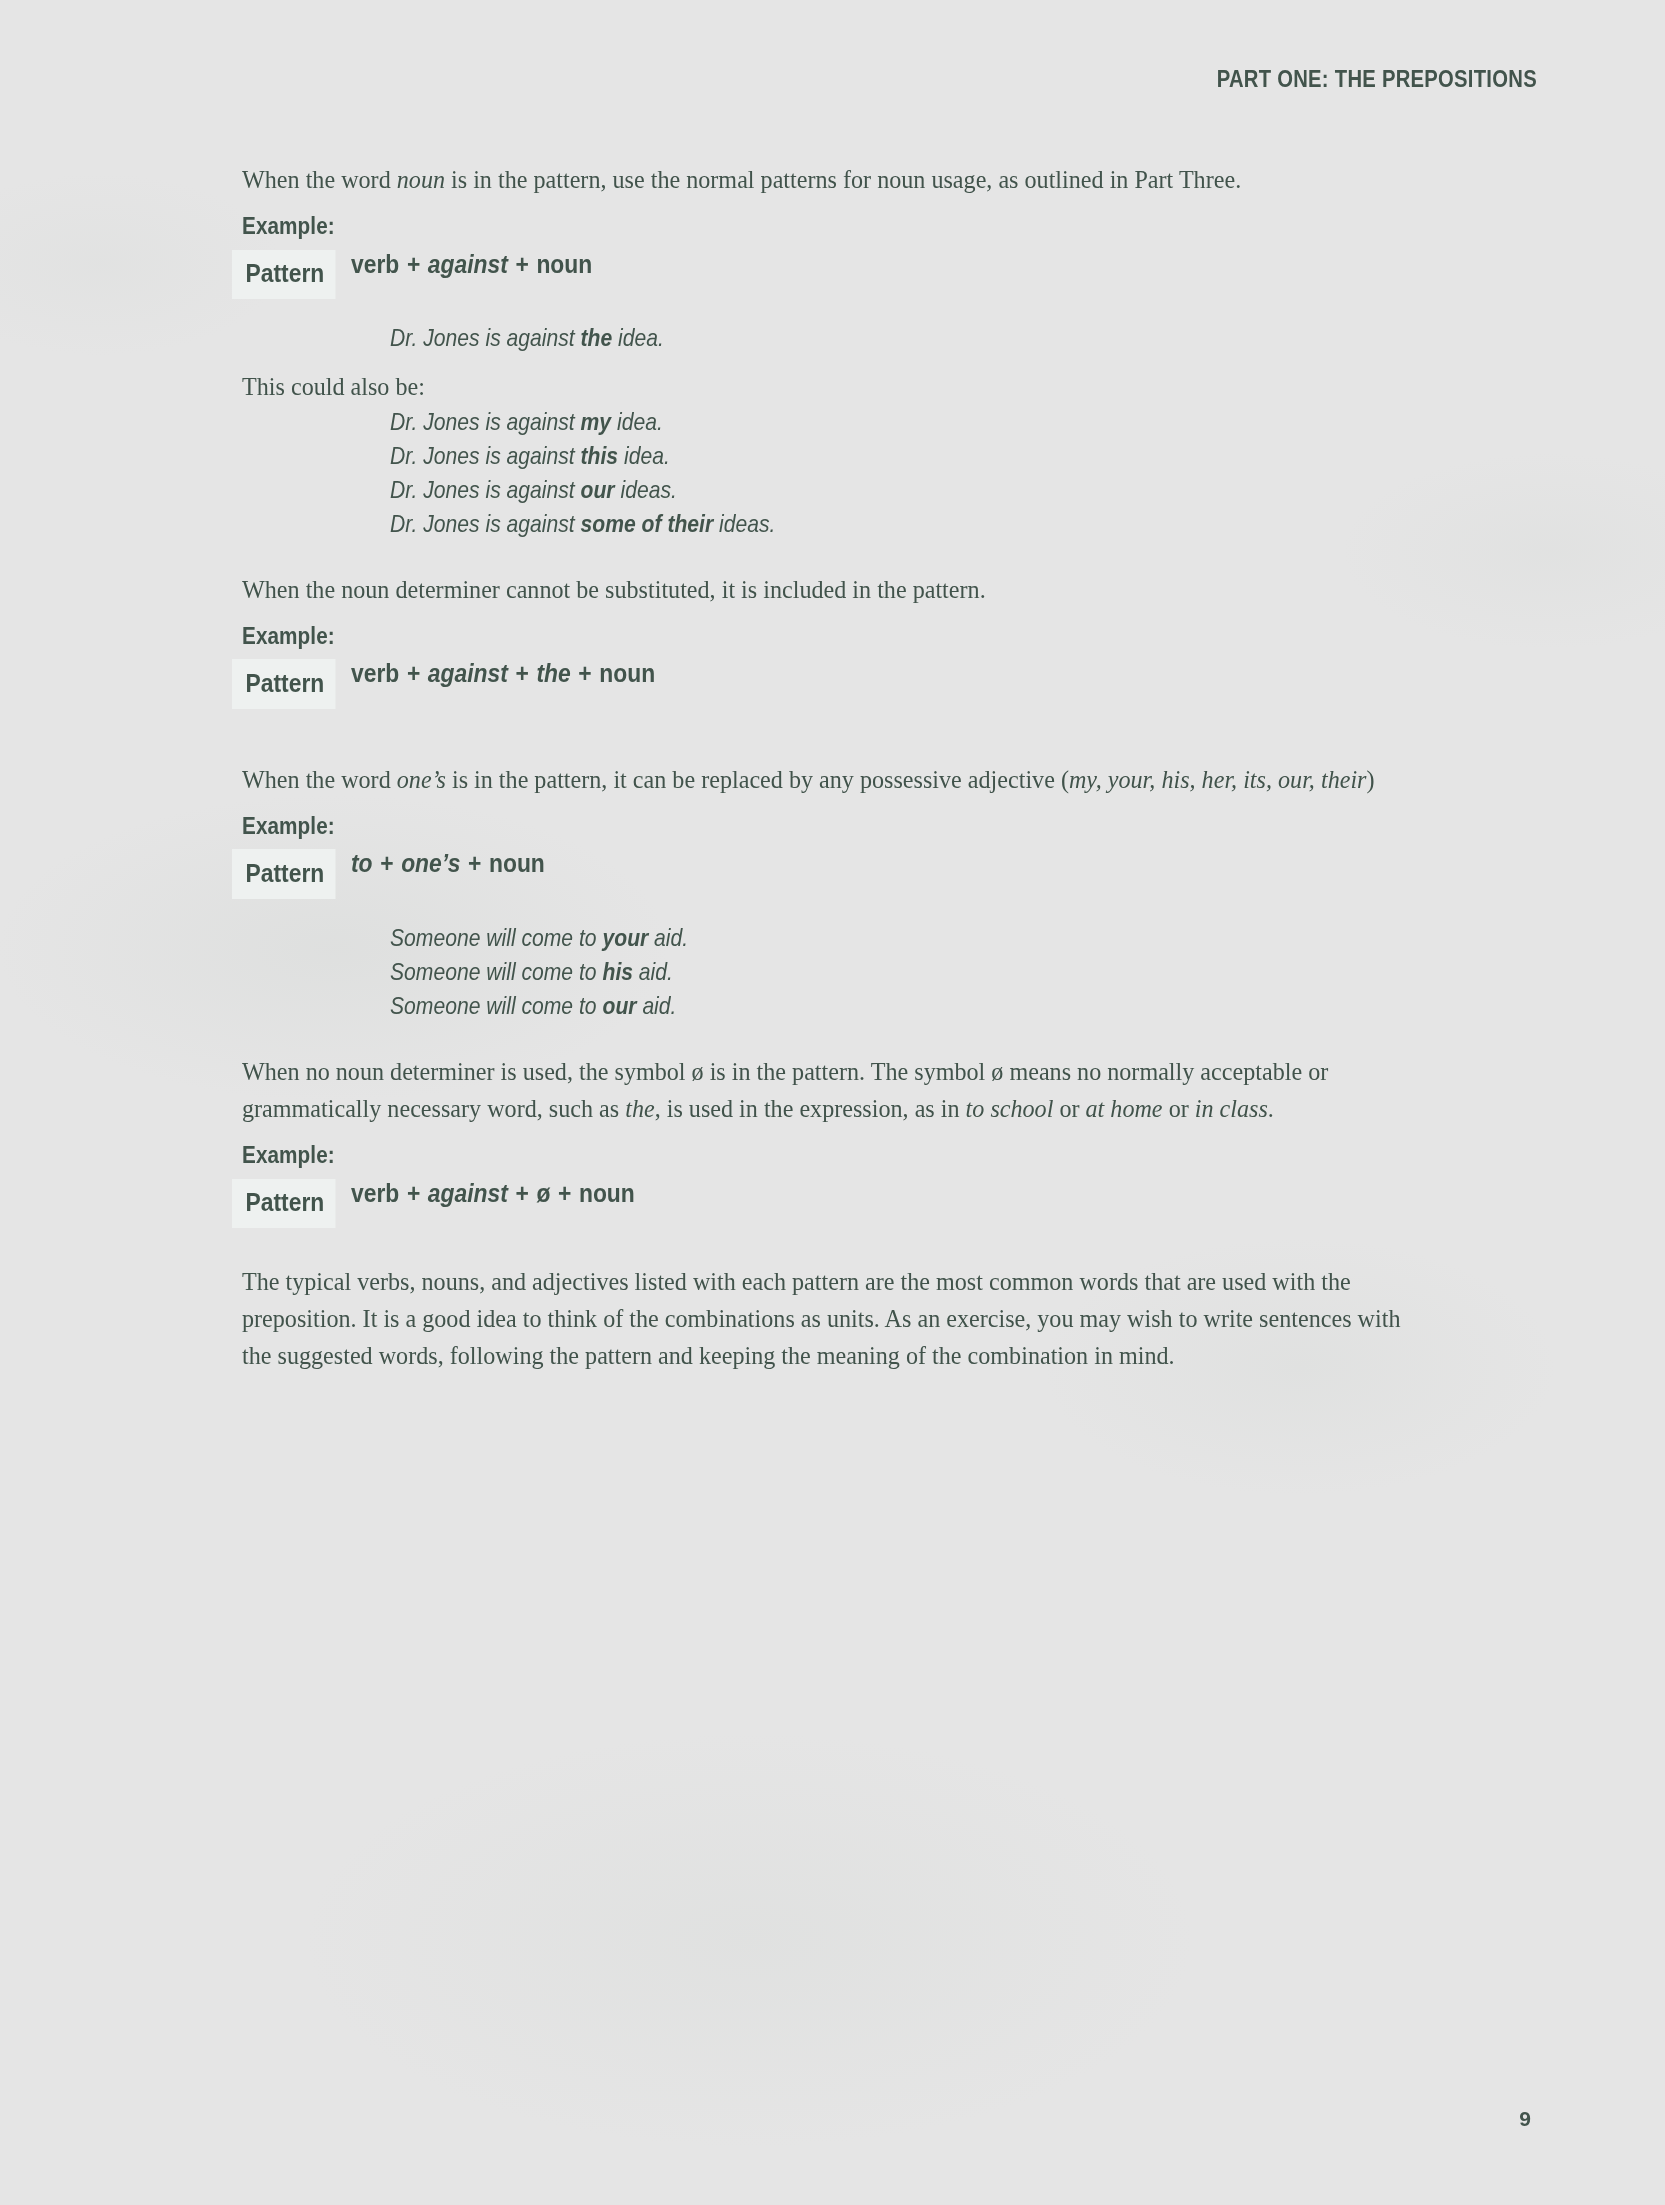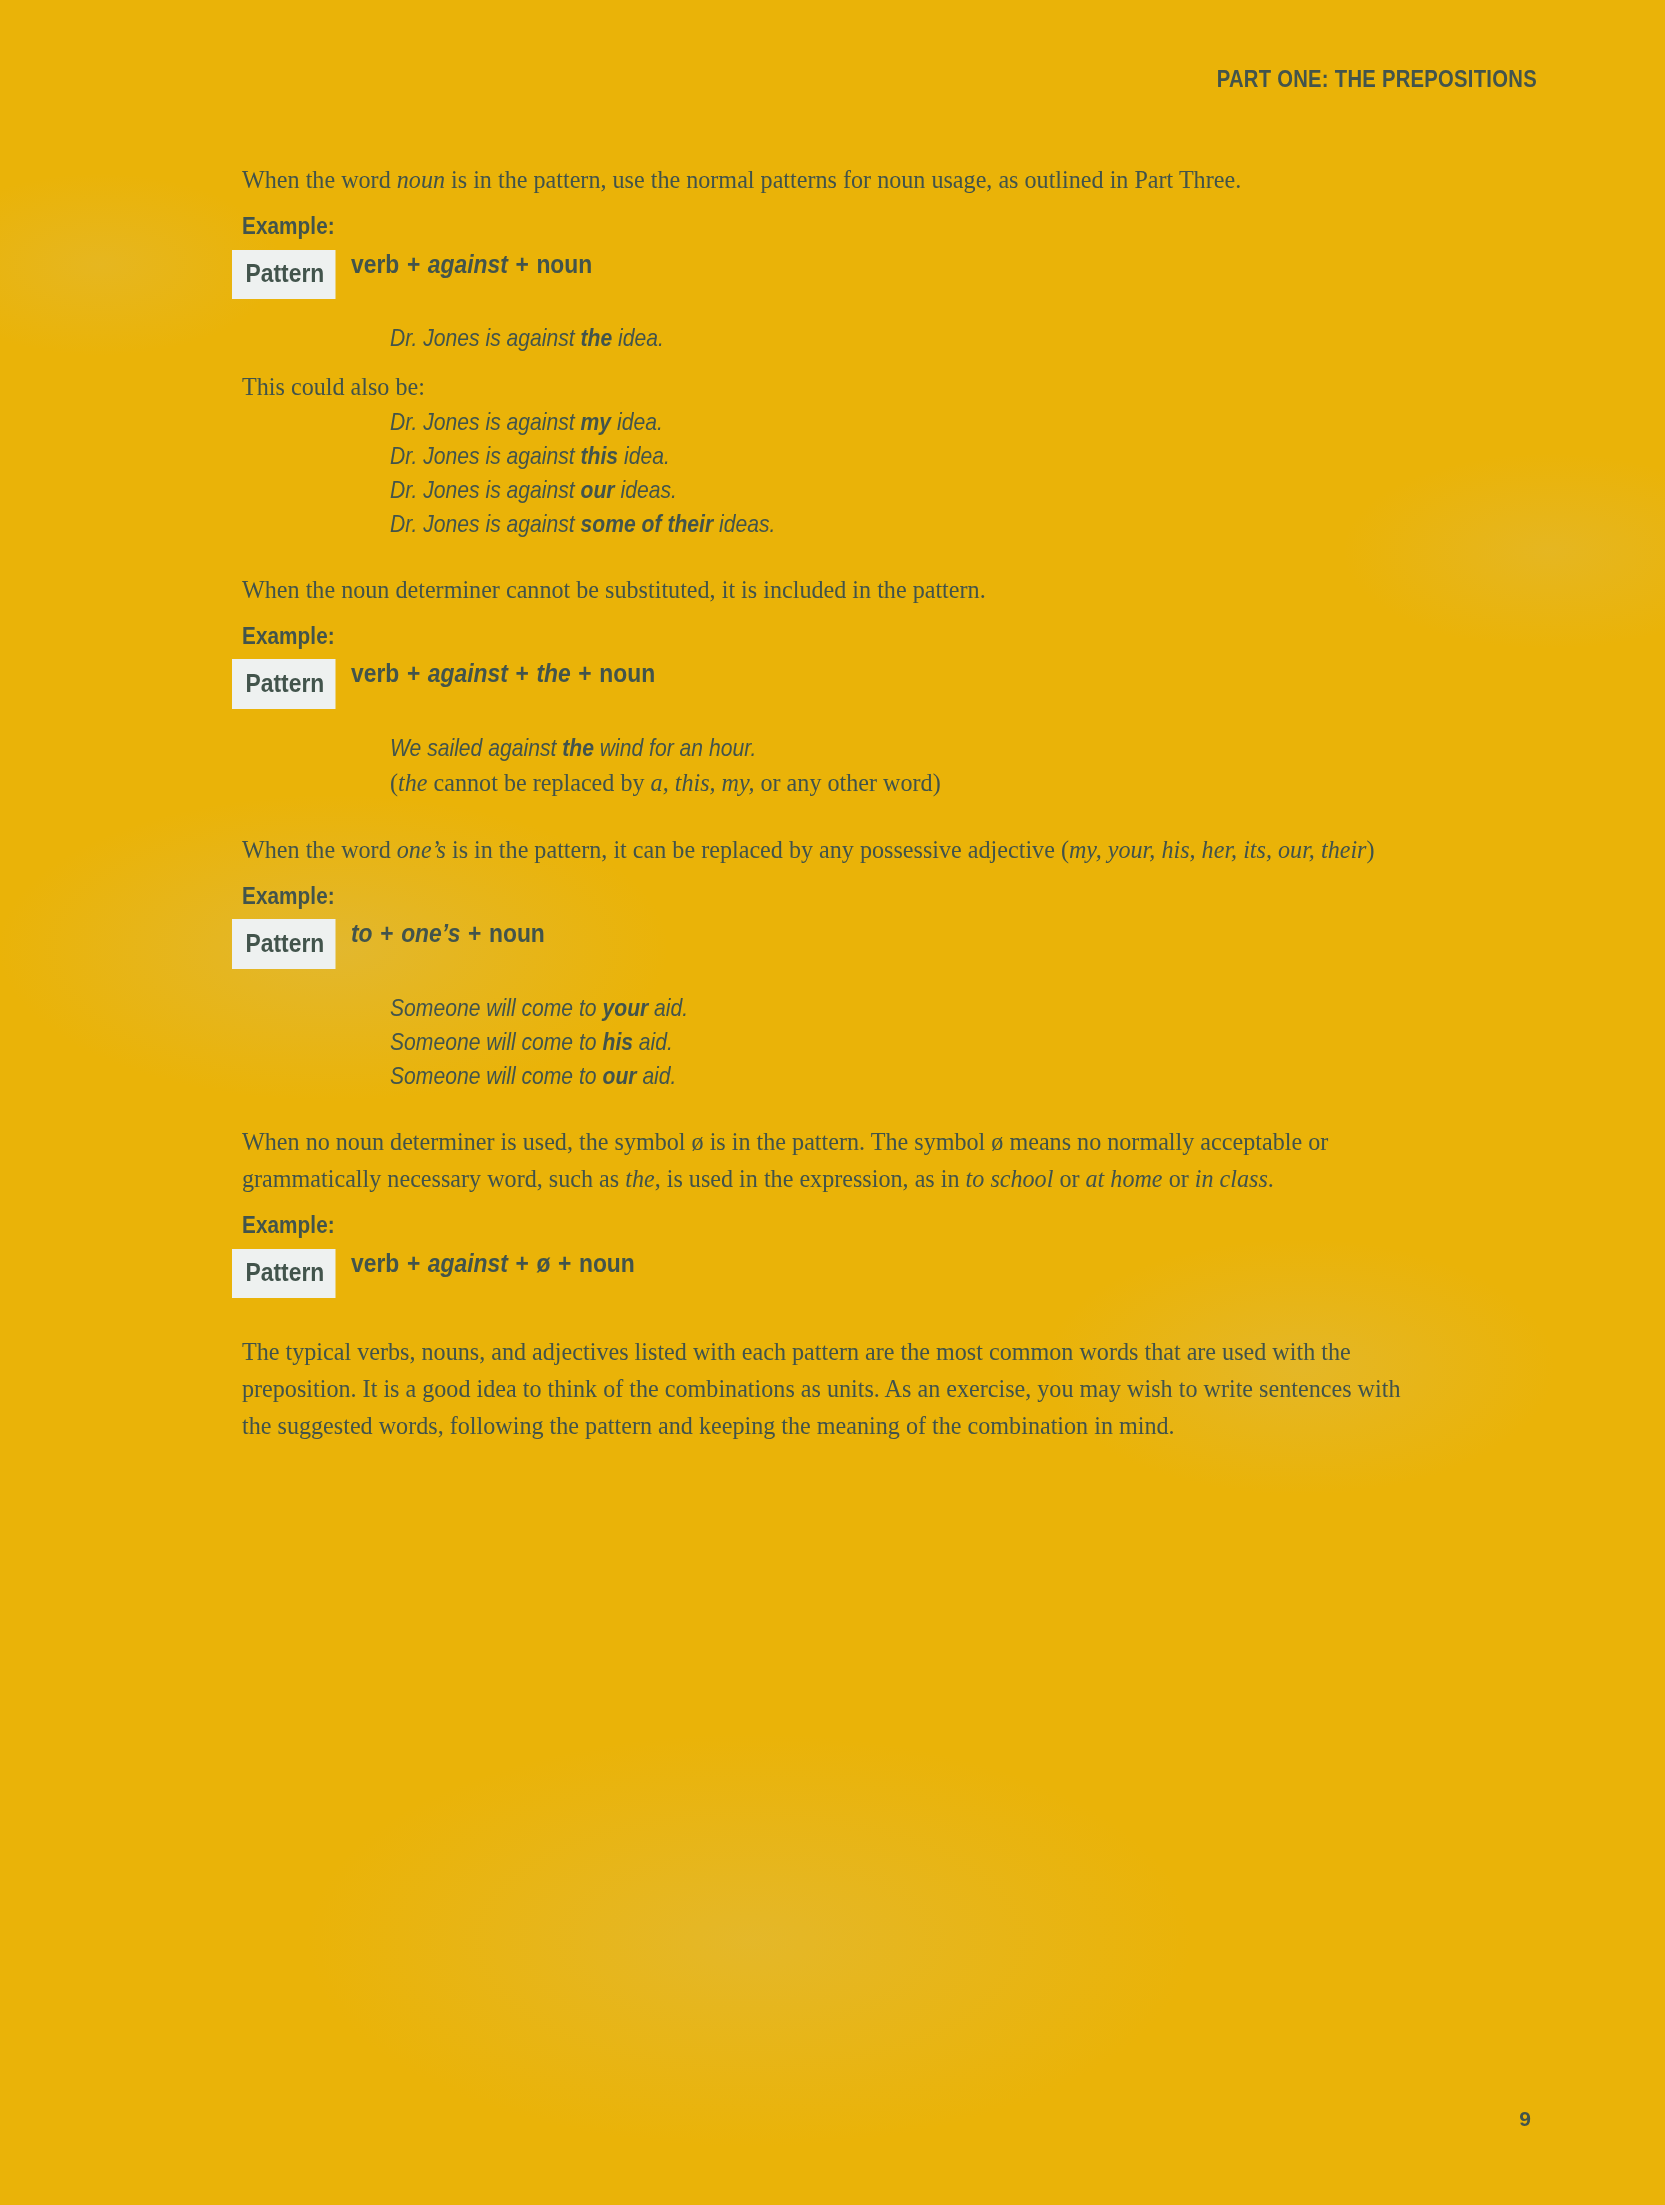--- a/index.html
+++ b/index.html
@@ -11,21 +11,21 @@
   body {
     font-family: "Liberation Serif", "DejaVu Serif", serif;
     color: #3f514a;
   }
 
   
   .page {
     position: relative;
     width: 1666px;
     height: 2205px;
-    background: #eab308;
+    background: #e5e5e5;
     box-sizing: border-box;
     overflow: hidden;
   }
 
   
   .paper-texture {
     position: absolute;
     inset: 0;
     pointer-events: none;
     background:
@@ -215,24 +215,20 @@
         <i>against</i>
         <span class="plus">+</span>
         <i>the</i>
         <span class="plus">+</span>
         <span>noun</span>
       </span>
     </div>
 
     <div class="gap-md"></div>
 
-    <div class="examples">
-      <div class="example-sentence"><span>We sailed against </span><b>the</b><span> wind for an hour.</span></div>
-      <div class="example-note"><span>(</span><em>the</em><span> cannot be replaced by </span><em>a, this, my,</em><span> or any other word)</span></div>
-    </div>
 
     <div class="gap-lg"></div>
 
     <p class="body-para"><span>When the word </span><em>one’s</em><span> is in the pattern, it can be replaced by any possessive adjective (</span><em>my, your, his, her, its, our, their</em><span>)</span></p>
 
     <div class="example-label">Example:</div>
 
     <div class="pattern-block">
       <span class="pattern-tag">Pattern</span>
       <span class="pattern-formula">

